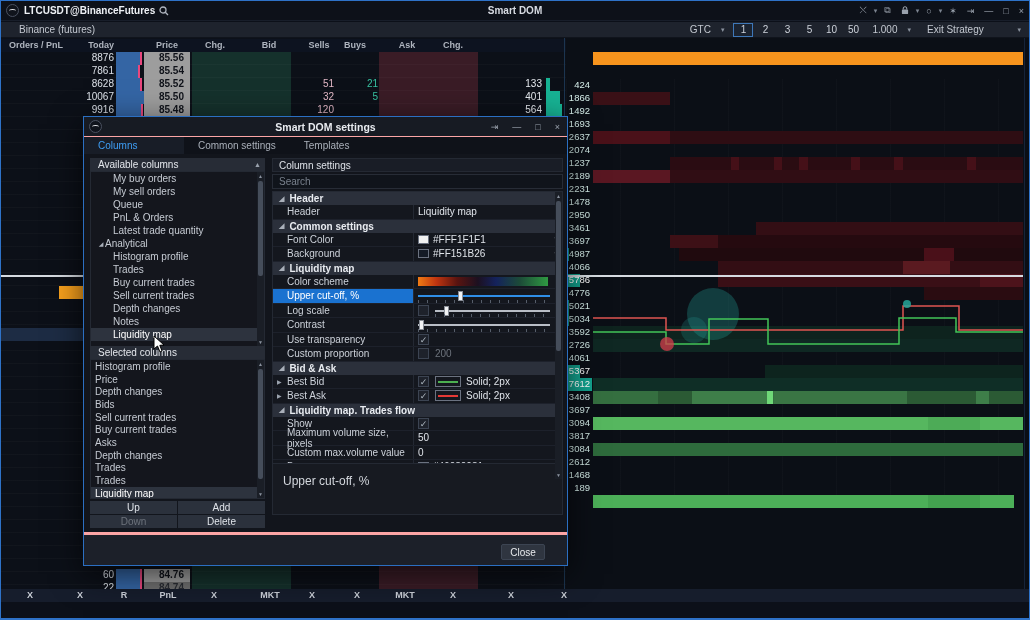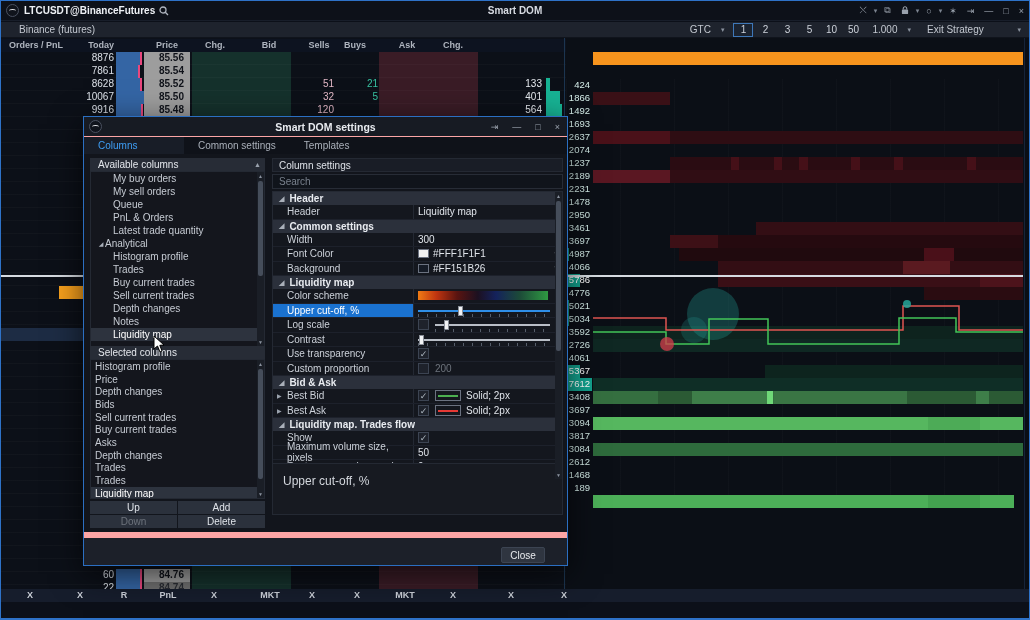--- a/index.html
+++ b/index.html
@@ -149,21 +149,21 @@
   .slider .track.blue { background:#2f8fe8; }
   .slider .handle { position:absolute; top:2px; width:5px; height:10px; background:#f2f3f5; border:1px solid #8a8f98; }
   .slider .ticks { position:absolute; left:0; right:0; bottom:0; height:3px;
                    background:repeating-linear-gradient(90deg,#565e6a 0 1px, transparent 1px 9px); }
   .cbx { width:11px; height:11px; background:#1e222b; border:1px solid #3c4452; color:#aeb8c0;
          font-size:9px; line-height:10px; text-align:center; margin-right:6px; flex:0 0 auto; }
   .lineswatch { width:26px; height:11px; border:1px solid #6b7280; background:#14171e; position:relative; margin-right:5px; }
   .lineswatch i { position:absolute; left:2px; right:2px; top:4px; height:2px; }
   .desc { position:absolute; left:188px; top:346px; width:291px; height:52px; background:#171a21;
           border:1px solid #242933; padding:10px 0 0 10px; font-size:12px; color:#d3d7dd; }
-  .dlg-foot { position:absolute; left:0; bottom:0; width:100%; height:33px; background:#1c2029; border-top:6px solid #fca5a5; }
+  .dlg-foot { position:absolute; left:0; bottom:0; width:100%; height:33px; background:#1c2029; border-top:3px solid #fca5a5; }
   .close-btn { position:absolute; right:22px; top:9px; width:44px; height:16px; background:#2f3540;
                border:1px solid #3c4452; border-radius:2px; color:#e8eaed; display:flex;
                align-items:center; justify-content:center; }
   .cursor { position:absolute; left:152px; top:334px; z-index:40; }
 </style>
 </head>
 <body>
 
 <div class="window">
 
@@ -660,28 +660,20 @@
             <div class="val">
               <span>Liquidity map</span>
             </div>
           </div>
           <div class="ssec">
             <span class="tri">◢</span>
             <span>Common settings</span>
           </div>
           <div class="srow">
             <div class="lab">
-              <span>Width</span>
-            </div>
-            <div class="val">
-              <span>300</span>
-            </div>
-          </div>
-          <div class="srow">
-            <div class="lab">
               <span>Font Color</span>
             </div>
             <div class="val">
               <div class="swatch" style="background: rgb(241, 241, 241);"></div>
               <span>#FFF1F1F1</span>
               <span class="ddcar">▾</span>
             </div>
           </div>
           <div class="srow">
             <div class="lab">

